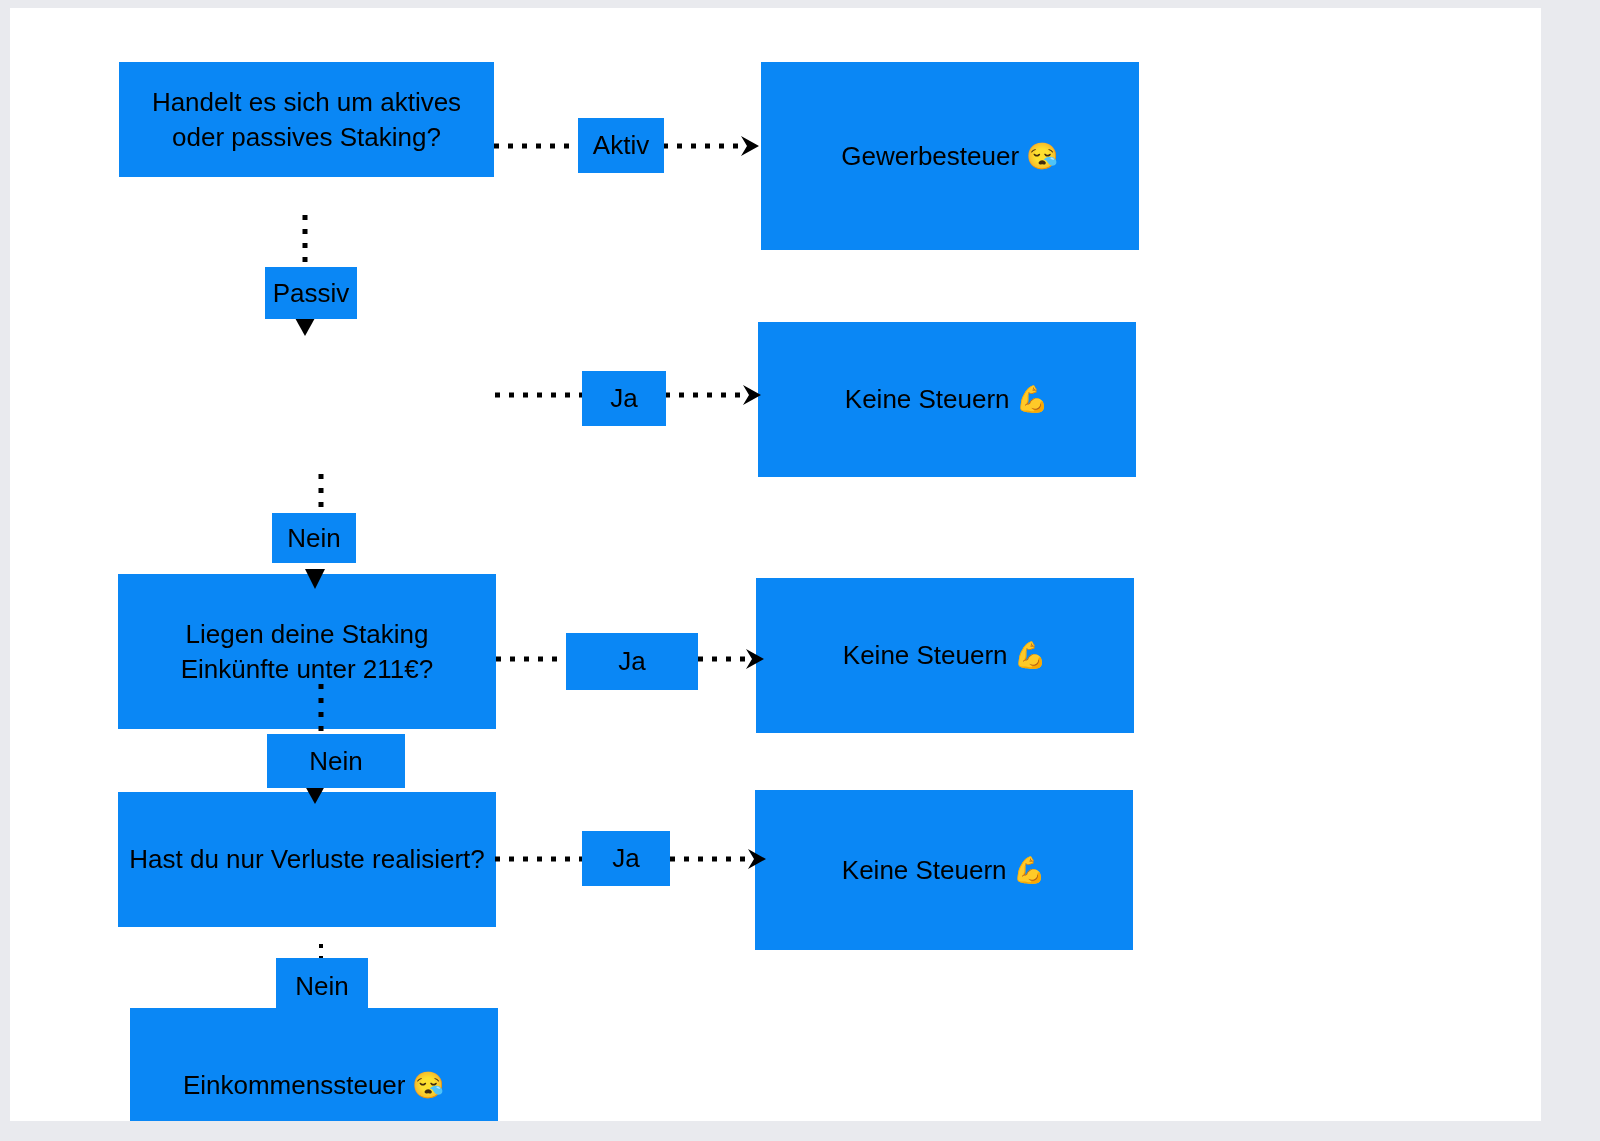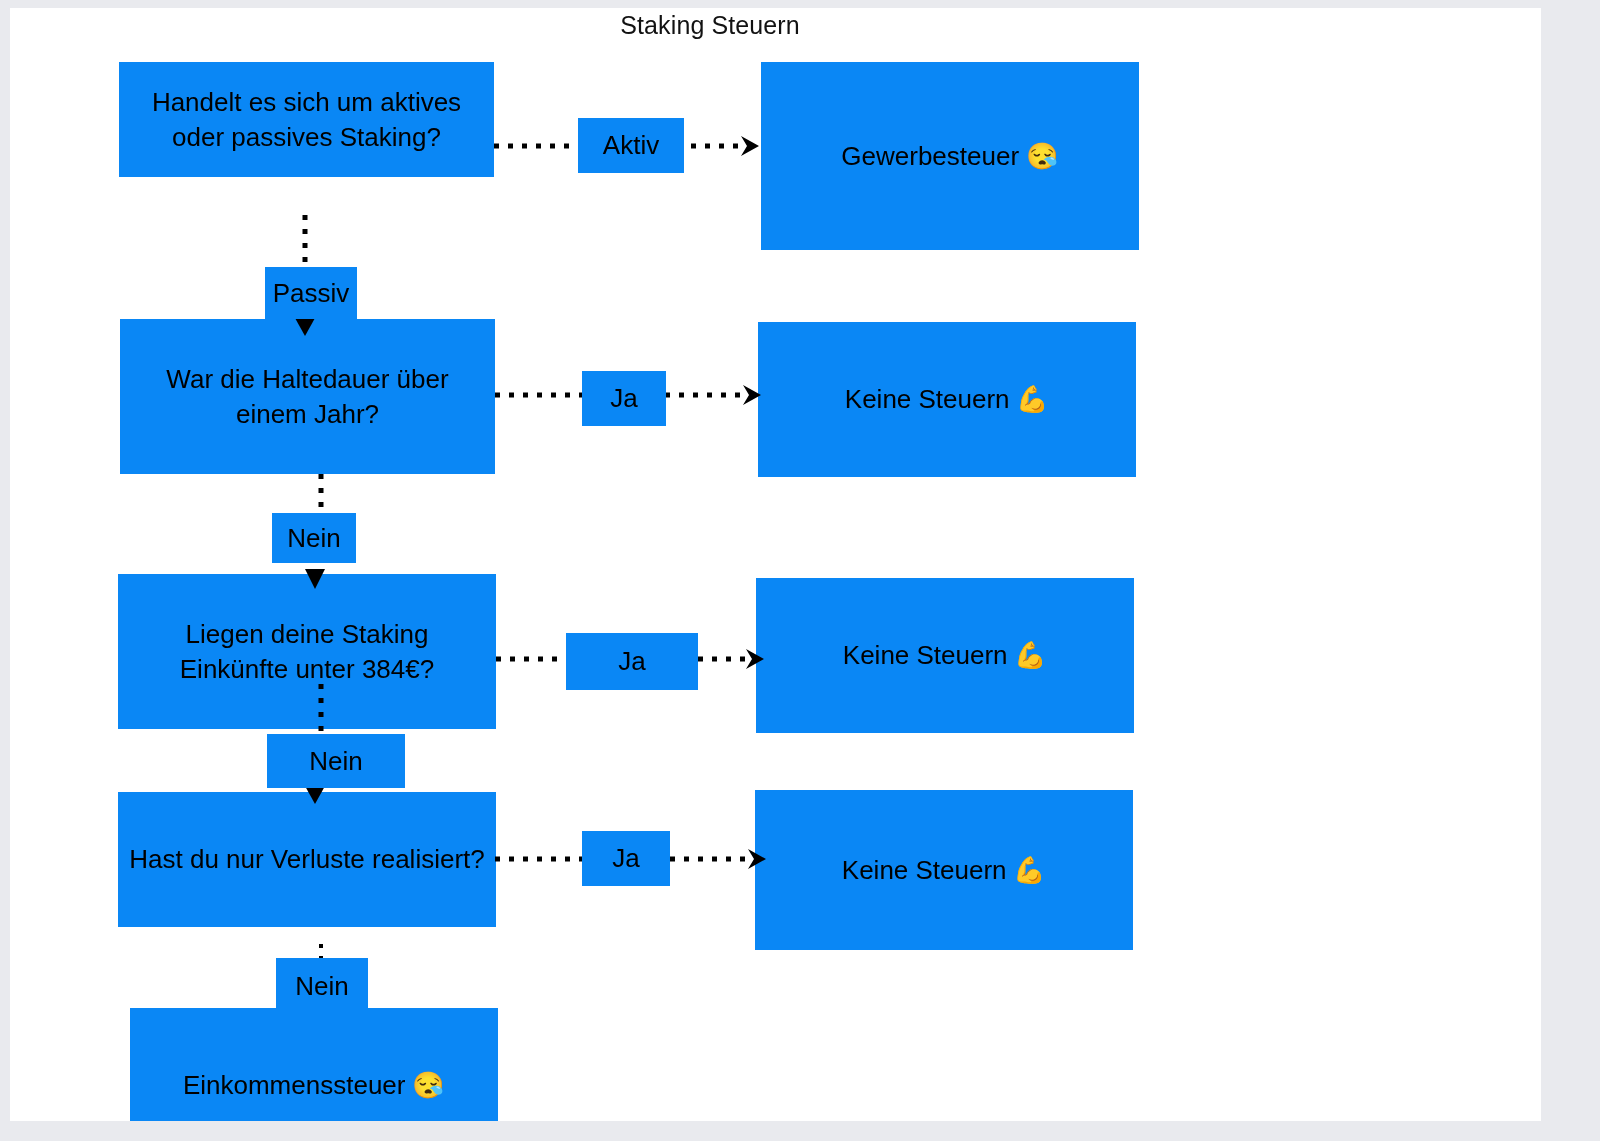--- a/index.html
+++ b/index.html
@@ -68,21 +68,20 @@
   .conn svg {
     display: block;
     overflow: visible;
   }
 </style>
 </head>
 <body>
 
 <div id="canvas">
 
-  <div id="chart-title">Staking Steuern</div>
 
   <div class="conn" style="left:484px; top:132px; width:86px; height:12px;">
     <svg width="86" height="12">
         <line x1="0" y1="6" x2="86" y2="6" stroke="#000" stroke-width="5" stroke-dasharray="5,9" stroke-linecap="butt"></line>
       </svg>
   </div>
 
   <div class="conn" style="left:653px; top:132px; width:98px; height:12px;">
     <svg width="98" height="12">
       <line x1="0" y1="6" x2="78" y2="6" stroke="#000" stroke-width="5" stroke-dasharray="5,9" stroke-linecap="butt"></line>
@@ -170,35 +169,34 @@
   <div class="conn" style="left:305px; top:936px; width:12px; height:22px;">
     <svg width="12" height="22">
         <line x1="6" y1="0" x2="6" y2="22" stroke="#000" stroke-width="4" stroke-dasharray="4,8" stroke-linecap="butt"></line>
       </svg>
   </div>
 
   <div class="node" style="left:109px; top:54px; width:375px; height:115px;">Handelt es sich um aktives oder passives Staking?</div>
 
   <div class="node" style="left:751px; top:54px; width:378px; height:188px;text-align:right;">Gewerbesteuer 😪</div>
 
-  <div class="node" style="left:110px; top:311px; width:375px; height:155px;">War die Haltedauer über einem Jahr?</div>
 
   <div class="node" style="left:748px; top:314px; width:378px; height:155px;">Keine Steuern 💪</div>
 
-  <div class="node" style="left:108px; top:566px; width:378px; height:155px;">Liegen deine Staking Einkünfte unter 384€?</div>
+  <div class="node" style="left:108px; top:566px; width:378px; height:155px;">Liegen deine Staking Einkünfte unter 211€?</div>
 
   <div class="node" style="left:746px; top:570px; width:378px; height:155px;">Keine Steuern 💪</div>
 
   <div class="node" style="left:108px; top:784px; width:378px; height:135px;">Hast du nur Verluste realisiert?</div>
 
   <div class="node" style="left:745px; top:782px; width:378px; height:160px;">Keine Steuern 💪</div>
 
   <div class="node" style="left:120px; top:1000px; width:368px; height:155px;">Einkommenssteuer 😪</div>
 
-  <div class="edge-label" style="left:568px; top:110px; width:106px; height:55px;">Aktiv</div>
+  <div class="edge-label" style="left:568px; top:110px; width:86px; height:55px;">Aktiv</div>
 
   <div class="edge-label" style="left:255px; top:259px; width:92px; height:52px;">Passiv</div>
 
   <div class="edge-label" style="left:572px; top:363px; width:84px; height:55px;">Ja</div>
 
   <div class="edge-label" style="left:262px; top:505px; width:84px; height:50px;">Nein</div>
 
   <div class="edge-label" style="left:556px; top:625px; width:132px; height:57px;">Ja</div>
 
   <div class="edge-label" style="left:257px; top:726px; width:138px; height:54px;">Nein</div>

